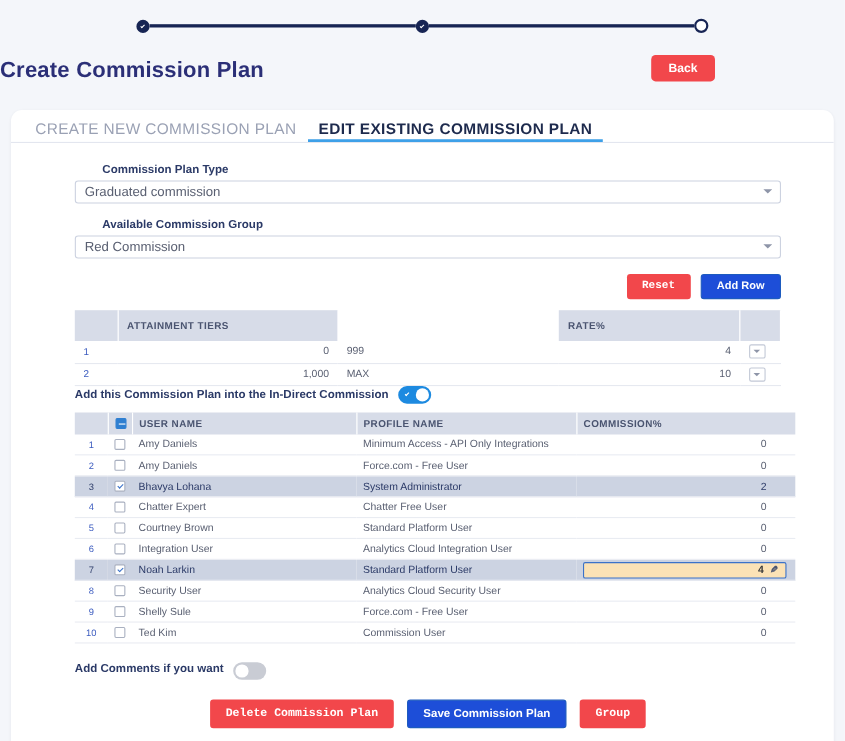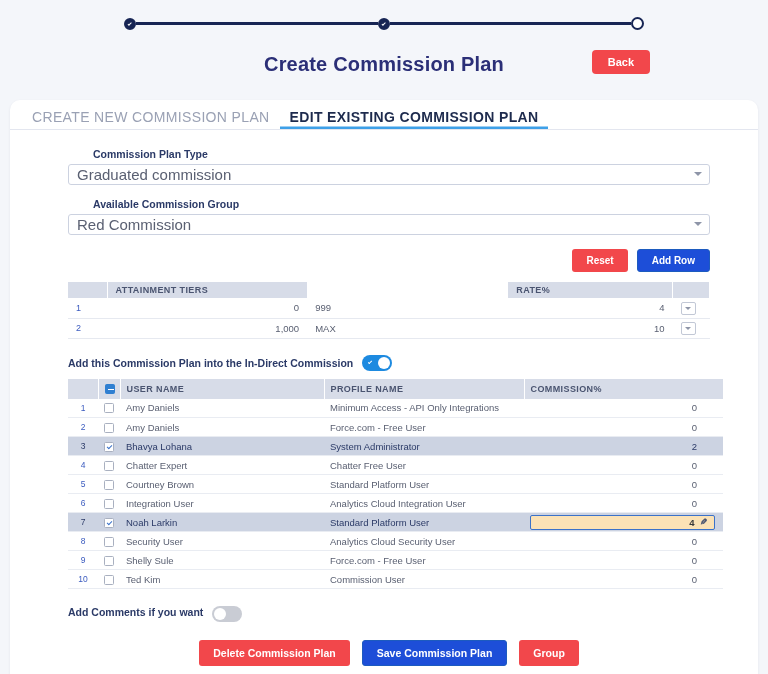--- a/index.html
+++ b/index.html
@@ -27,21 +27,21 @@
     border-left:1.4px solid #ffffff; border-bottom:1.4px solid #ffffff;
     transform:rotate(-45deg) translate(0px,-0.5px);
   }
   .step-line { flex:1 1 auto; height:2.5px; background:#172554; }
 
   
   .title-row {
     position:relative; height:48px; margin-top:10px;
   }
   .page-title {
-    text-align:center; font-size:20px; font-weight:bold;
+    text-align:left; font-size:20px; font-weight:bold;
     color:#2b2f77; letter-spacing:.2px; line-height:48px;
   }
   .back-btn {
     position:absolute; right:118px; top:10px;
     background:#f2474b; color:#fff; border:none; border-radius:4px;
     font-size:11px; font-family:inherit; padding:6px 16px; cursor:pointer;
     font-weight:600;
   }
 
   
@@ -63,61 +63,61 @@
   .tab.active { color:#1d2a4d; font-weight:bold; box-shadow:inset 0 -2.5px 0 #3ea0e8; }
 
   .card-body { padding:18px 48px 0 58px; }
 
   .field-label { font-size:10.5px; font-weight:bold; color:#2b3a67; margin-bottom:4px;margin-left:25px; }
   .select-box {
     position:relative; height:21px; border:1px solid #ccd2e0; border-radius:3px;
     background:#fff; margin-bottom:13px;
   }
   .select-box .val {
-    font-size:15px; color:#5a6072; line-height:19px; padding-left:8px;
+    font-size:12px; color:#5a6072; line-height:19px; padding-left:8px;
   }
   .select-box .caret {
     position:absolute; right:7px; top:7px;
     width:0;height:0;border-left:4px solid transparent;border-right:4px solid transparent;
     border-top:4px solid #8e95a8;
   }
 
   
   .btn-row { display:flex; justify-content:flex-end; gap:9px; margin:14px 0 10px 0; }
   .btn {
     border:none; border-radius:3px; font-family:inherit; font-size:10px;
     font-weight:600; padding:5px 14px; cursor:pointer; color:#fff;
   }
-  .btn-red { background:#f2474b; }
+  .btn-red { background:#f2474b;font-family:Liberation Mono, monospace; }
   .btn-navy { background:#1d4ed8; border:1px solid #1d5bbf; }
 
   
   table { border-collapse:collapse; width:100%; table-layout:fixed; }
   .tiers th {
     background:#d7dce8; color:#4a5470; font-size:9px; font-weight:bold;
-    letter-spacing:.4px; text-align:left; height:16px; padding:0 8px;
+    letter-spacing:.4px; text-align:left; height:28px; padding:0 8px;
     border-right:1px solid #fff;
   }
   .tiers td {
     font-size:9.5px; color:#5a6072; height:20px; padding:0 8px;
     border-bottom:1px solid #e6e9f0;
   }
   .tiers td.idx { color:#3b5bbf; font-size:9px; }
   .tiers td.num { text-align:right; }
   .mini-caret-btn {
     width:15px;height:13px;border:1px solid #c2c8d6;border-radius:2px;background:#fff;
     display:inline-flex;align-items:center;justify-content:center;cursor:pointer;
   }
   .mini-caret {
     width:0;height:0;border-left:3px solid transparent;border-right:3px solid transparent;
     border-top:3px solid #8e95a8;
   }
 
   
-  .toggle-line { display:flex; align-items:center; gap:9px; margin:16px 0 8px 0; }
+  .toggle-line { display:flex; align-items:center; gap:9px; margin:0 0 8px 0; }
   .toggle-line .txt { font-size:10.5px; font-weight:bold; color:#2b3a67; }
   .switch { width:30px; height:16px; border-radius:9px; position:relative; cursor:pointer; }
   .switch.on { background:#1d8ae0; }
   .switch.off { background:#c9ccd4; }
   .switch .knob {
     position:absolute; top:2px; width:12px; height:12px; border-radius:50%; background:#fff;
   }
   .switch.on .knob { right:2px; }
   .switch.off .knob { left:2px; }
   .switch.on .ck {

